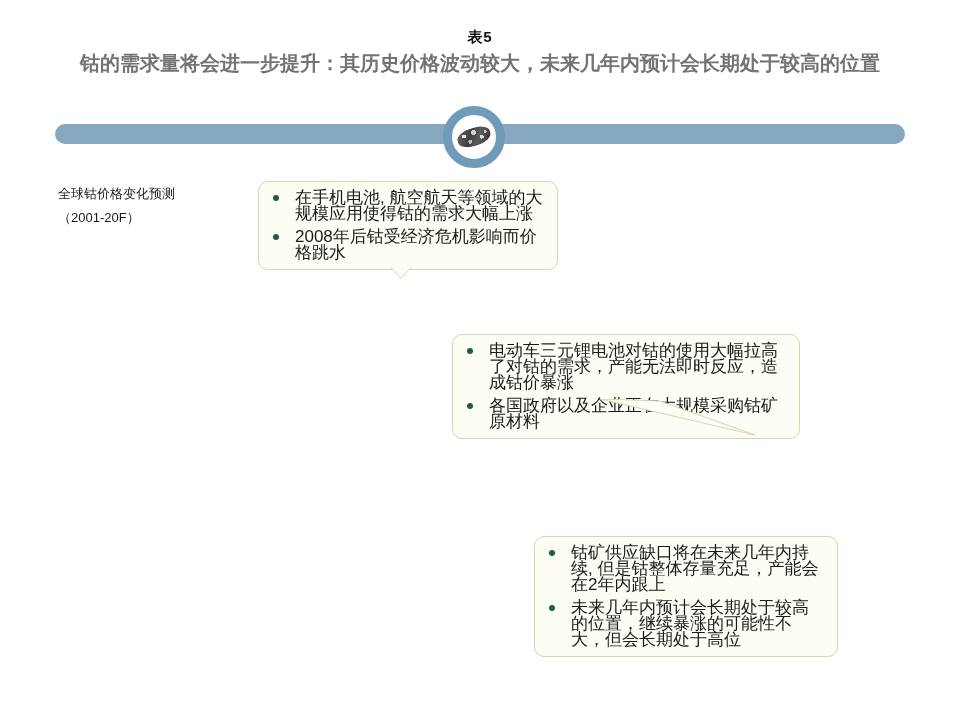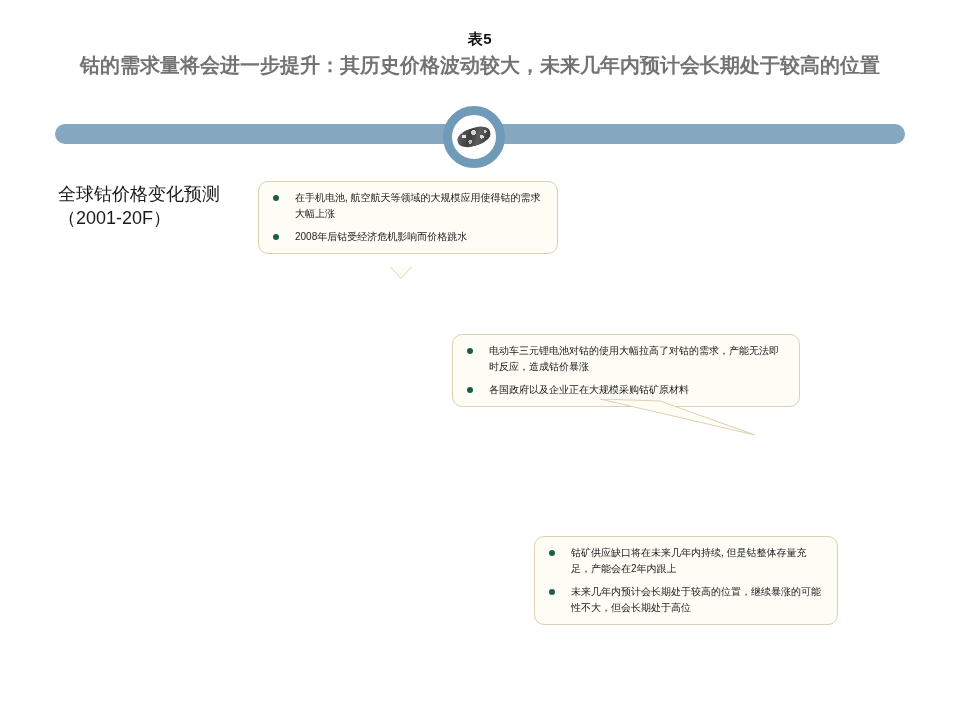--- a/index.html
+++ b/index.html
@@ -12,20 +12,21 @@
   #page {
     position: relative;
     width: 960px; height: 720px;
     background: #ffffff;
   }
 
   
   .title-block {
     position: absolute; left: 0; top: 28px; width: 960px;
     text-align: center;
+    font-family: Liberation Mono, monospace;
   }
   .title-label {
     font-size: 15px; font-weight: bold; color: #111; letter-spacing: .5px;
     line-height: 22px;
   }
   .title-main {
     font-size: 20px; font-weight: bold; color: #737373;
     line-height: 26px; margin-top: 2px;
   }
 
@@ -54,36 +55,36 @@
       radial-gradient(circle at 52% 24%, #cfcfcf 0 2.5px, transparent 2.5px),
       radial-gradient(circle at 72% 60%, #dcdcdc 0 2px, transparent 2px),
       radial-gradient(circle at 36% 70%, #bcbcbc 0 2px, transparent 2px),
       radial-gradient(circle at 86% 38%, #c9c9c9 0 1.6px, transparent 1.6px),
       linear-gradient(120deg, #6d6d6d 0%, #3f3f3f 38%, #5c5c5c 62%, #2e2e2e 100%);
   }
 
   
   .chart-heading {
     position: absolute; left: 58px; top: 182px; width: 210px;
-    font-size: 18px; color: #1a1a1a; line-height: 24px;
+    font-size: 13px; color: #1a1a1a; line-height: 24px;
   }
 
   
   .callout {
     position: absolute;
     background: #fdfcf5;
     border: 1px solid #d9d2b4;
     border-radius: 10px;
     padding: 8px 12px 8px 10px;
   }
   .callout ul { list-style: none; }
   .callout li {
     position: relative;
     padding-left: 26px;
-    font-size: 10px;
+    font-size: 17px;
     color: #1a1a1a;
     line-height: 16px;
     margin-bottom: 5px;
   }
   .callout li:last-child { margin-bottom: 0; margin-top: 7px; }
   .callout li::before {
     content: "";
     position: absolute; left: 4px; top: 5px;
     width: 6px; height: 6px; border-radius: 50%;
     background: #1d5c4a;

